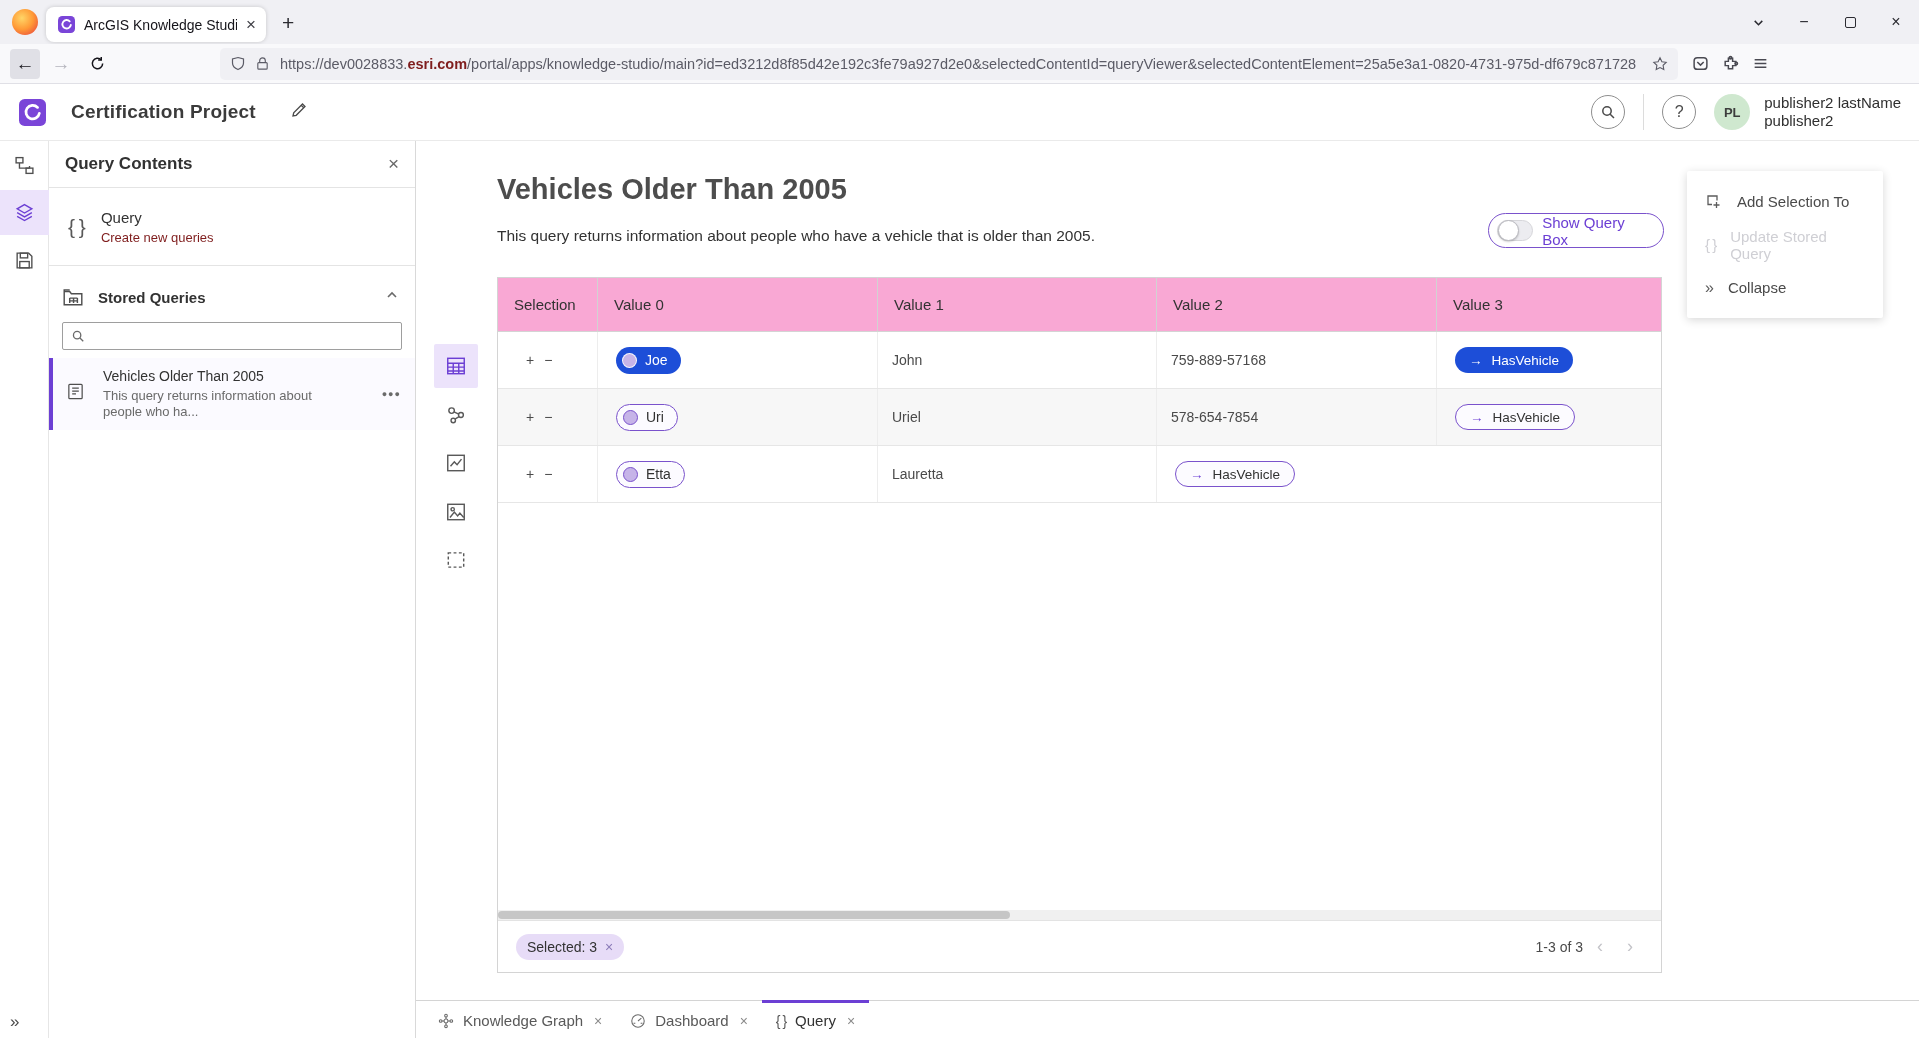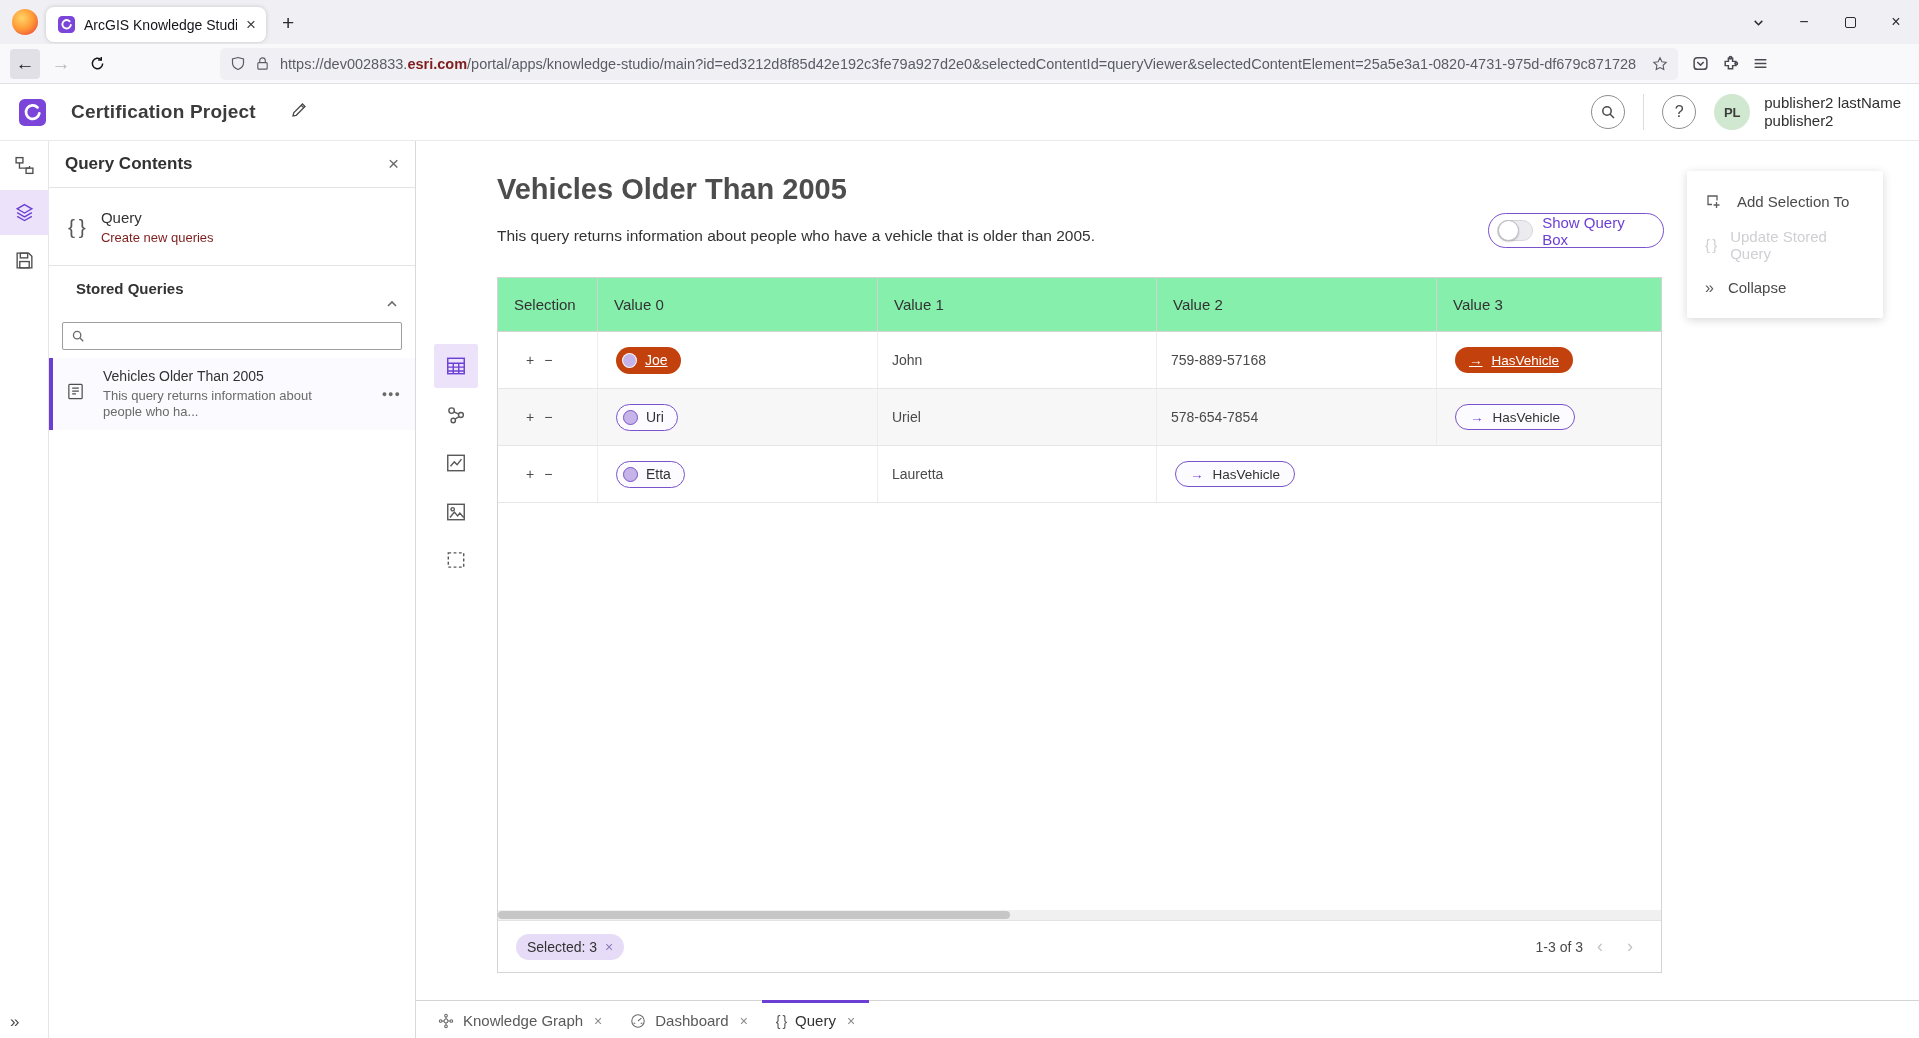--- a/index.html
+++ b/index.html
@@ -57,21 +57,21 @@
 
   .panel { position:absolute; left:49px; top:0; bottom:0; width:367px; background:#fff; border-right:1px solid #d9d9d9; }
   .panel-header { height:47px; border-bottom:1px solid #e4e4e4; display:flex; align-items:center; padding:0 16px;gap:17px; }
   .panel-title { font-size:17px; font-weight:600; color:#323232; }
   .panel-close { margin-left:auto; font-size:19px; color:#6a6a6a; }
   .p-query-item { height:78px; border-bottom:1px solid #e4e4e4; display:flex; align-items:center; padding:0 16px 0 19px; }
   .braces-icon { font-size:21px; color:#595959; letter-spacing:-1px; white-space:nowrap; }
   .pq-text { margin-left:16px; }
   .pq-title { font-size:15px; color:#323232; }
   .pq-sub { font-size:13px; color:#7f1d1d; margin-top:4px; }
-  .stored-header { margin-top:14px; display:flex; padding:0 16px 0 13px; height:34px;flex-direction:column; }
+  .stored-header { margin-top:14px; display:flex; align-items:center; padding:0 16px 0 13px; height:34px; }
   .stored-header svg { width:22px; height:22px; stroke:#4f4f4f; fill:none; stroke-width:1.3; }
   .stored-title { font-size:15px; font-weight:600; color:#323232; margin-left:14px; }
   .stored-chevron { margin-left:auto; }
   .stored-chevron svg { width:14px; height:14px; stroke:#6a6a6a; stroke-width:1.6; }
   .search-box { margin:8px 13px 0 13px; height:28px; border:1px solid #9e9e9e; border-radius:2px; display:flex; align-items:center; padding:0 8px; }
   .search-box svg { width:14px; height:14px; stroke:#6a6a6a; fill:none; stroke-width:1.5; }
   .search-input { border:none; outline:none; background:transparent; flex:1; margin-left:8px; font-size:13px; font-family:"Liberation Sans",sans-serif; }
   .stored-item { margin-top:8px; position:relative; display:flex; padding:10px 14px 10px 17px; background:#fbfaff; }
   .stored-item::before { content:""; position:absolute; left:0; top:0; bottom:0; width:4px; background:#6c3fd4; }
   .stored-item svg { width:19px; height:19px; stroke:#4f4f4f; fill:none; stroke-width:1.3; margin-top:14px; }
@@ -92,32 +92,32 @@
   .q-title { position:absolute; left:81px; top:32px; font-size:29px; font-weight:600; color:#4d4d4d; }
   .q-desc { position:absolute; left:81px; top:86px; font-size:15.5px; color:#323232; }
   .toggle-pill { position:absolute; left:1072px; top:72px; width:176px; height:35px; border:1px solid #7a52cc; border-radius:18px; display:flex; align-items:center; padding:0 14px 0 8px; background:#fff; }
   .toggle-track { width:38px; height:21px; border-radius:11px; background:#ececf0; border:1px solid #d6d6da; position:relative; }
   .toggle-knob { position:absolute; left:0; top:-1px; width:21px; height:21px; border-radius:50%; background:#fff; border:1px solid #b9b9bf; box-shadow:0 1px 2px rgba(0,0,0,.2); }
   .toggle-label { margin-left:9px; font-size:15px; color:#6c3fd4; }
 
   
   .table-card { position:absolute; left:81px; top:136px; width:1165px; height:696px; border:1px solid #d4d4d4; display:flex; flex-direction:column; }
   .t-grid { display:grid; grid-template-columns:100px 280px 279px 280px 226px; }
-  .t-head { height:54px; background:#86efac; border-bottom:1px solid #d4d4d4; }
+  .t-head { height:54px; background:#f9a8d4; border-bottom:1px solid #d4d4d4; }
   .t-head > div { display:flex; align-items:center; padding-left:16px; font-size:15px; color:#323232; border-right:1px solid #d2d2d2; }
   .t-head > div:last-child { border-right:none; }
   .t-row { height:57px; border-bottom:1px solid #e6e6e6; }
   .t-row.alt { background:#f7f7f7; }
   .t-row > div { display:flex; align-items:center; padding-left:14px; font-size:14px; color:#4a4a4a; border-right:1px solid #ededed; }
   .t-row > div:last-child { border-right:none; }
   .sel-cell { gap:10px; padding-left:28px !important; font-size:17px; color:#4a4a4a; }
   .sel-cell span { cursor:default; }
   .entity-pill { display:inline-flex; align-items:center; gap:8px; height:27px; border-radius:14px; padding:0 13px 0 6px; font-size:14px; margin-left:4px; }
   .entity-pill .dot { width:15px; height:15px; border-radius:50%; background:#c6b4e8; }
-  .pill-filled { background:#c2410c; color:#fff;text-decoration:underline; }
+  .pill-filled { background:#1d4ed8; color:#fff; }
   .pill-filled .dot { border:1.5px solid rgba(255,255,255,.9); }
   .pill-outline { background:#fcfbff; border:1px solid #7a52cc; color:#323232; }
   .pill-outline .dot { border:1.5px solid #7a52cc; }
   .rel-pill { display:inline-flex; align-items:center; gap:9px; height:26px; border-radius:13px; padding:0 14px; font-size:13.5px; margin-left:4px; }
   .rel-pill.pill-filled .arr { color:#fff; }
   .rel-pill.pill-outline .arr { color:#6c3fd4; }
   .t-fill { flex:1; background:#fff; }
   .t-scroll { height:10px; background:#f0f0f0; position:relative; }
   .t-thumb { position:absolute; left:0; top:1px; height:8px; width:44%; background:#c6c6c6; border-radius:4px; }
   .t-footer { height:52px; border-top:1px solid #e3e3e3; display:flex; align-items:center; padding:0 18px; }

